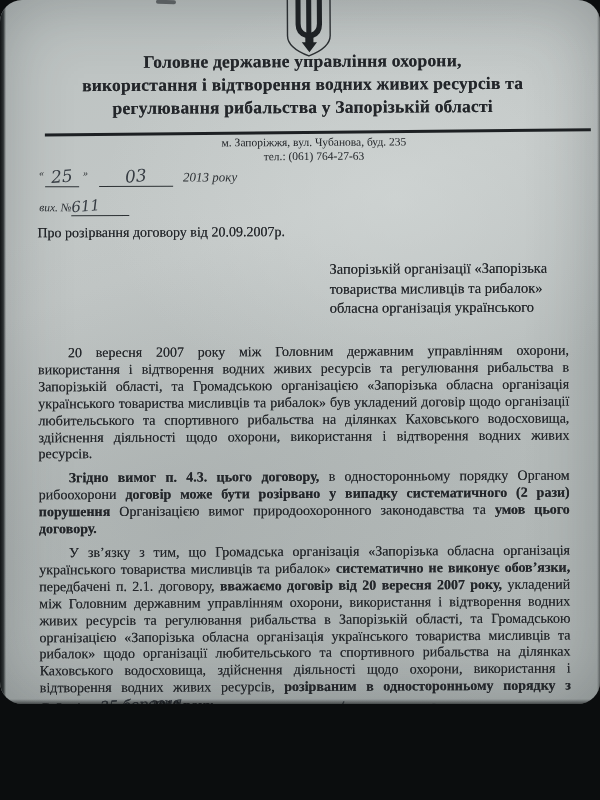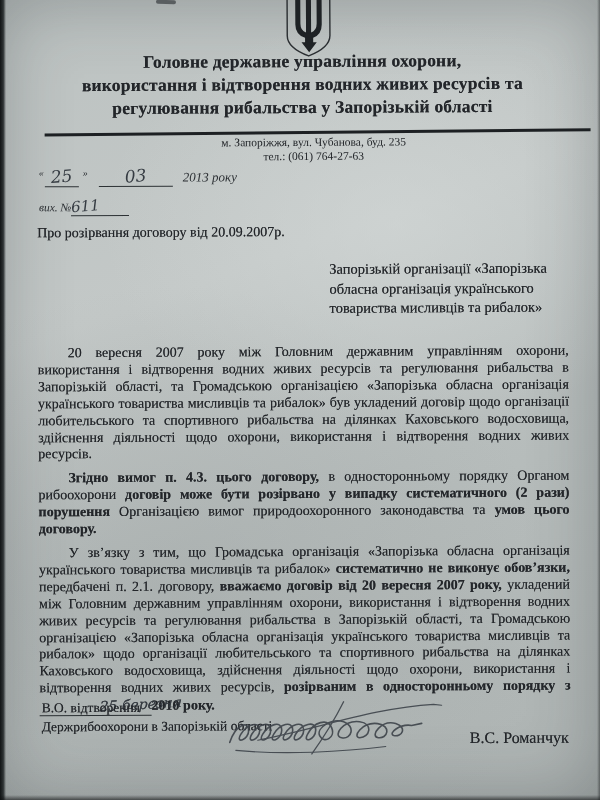--- a/index.html
+++ b/index.html
@@ -1,24 +1,25 @@
 <!DOCTYPE html>
 <html><head>
 <meta charset="utf-8">
 <style>
   html,body{margin:0;padding:0;background:#0b0d0e;}
   .photo{
-    position:relative;width:600px;height:800px;overflow:hidden;
+    position:relative;width:600px;height:704px;overflow:hidden;
     font-family:"Liberation Serif","DejaVu Serif",serif;
     background:
       radial-gradient(ellipse 420px 300px at 66% 28%, rgba(214,219,218,.55), rgba(214,219,218,0) 70%),
       radial-gradient(ellipse 500px 420px at 30% 75%, rgba(150,156,156,.35), rgba(150,156,156,0) 75%),
       linear-gradient(160deg,#bcc2c1 0%,#c3c8c7 35%,#b7bdbc 60%,#adb3b2 100%);
     box-shadow:inset 0 0 70px rgba(38,43,46,.30);
     color:#23262a;
+    border-radius:22px;
   }
   .edge-left{position:absolute;left:0;top:0;width:6px;height:100%;
     background:linear-gradient(90deg,#111415 0%,#2e3334 55%,rgba(46,51,52,0) 100%);z-index:5;}
   .edge-bottom{position:absolute;left:0;bottom:0;width:100%;height:5px;
     background:linear-gradient(0deg,rgba(14,16,17,.6),rgba(14,16,17,0));z-index:5;}
   .edge-right{position:absolute;right:0;top:0;width:3px;height:100%;
     background:linear-gradient(270deg,rgba(20,23,24,.45),rgba(20,23,24,0));z-index:5;}
   .smudge{position:absolute;background:#4b5052;border-radius:2px;opacity:.85;}
 
   .sheet{position:absolute;inset:0;transform:rotate(-0.3deg);}
@@ -98,22 +99,22 @@
     </div>
 
     <div class="outline">
       <span>вих. №</span><span class="u u-num"><span class="hw hw-num">611</span></span>
     </div>
 
     <div class="subject soft">Про розірвання договору від 20.09.2007р.</div>
 
     <div class="addressee soft">
       <div>Запорізькій організації «Запорізька</div>
+      <div>товариства мисливців та рибалок»</div>
       <div>обласна організація українського</div>
-      <div>товариства мисливців та рибалок»</div>
     </div>
 
     <div class="bodytext soft">
       <p>20 вересня 2007 року між Головним державним управлінням охорони, використання і відтворення водних живих ресурсів та регулювання рибальства в Запорізькій області, та Громадською організацією «Запорізька обласна організація українського товариства мисливців та рибалок» був укладений договір щодо організації любительського та спортивного рибальства на ділянках Каховського водосховища, здійснення діяльності щодо охорони, використання і відтворення водних живих ресурсів.</p>
       <p><span class="b">Згідно вимог п. 4.3. цього договору,</span><span> в односторонньому порядку Органом рибоохорони </span><span class="b">договір може бути розірвано у випадку систематичного (2 рази) порушення</span><span> Організацією вимог природоохоронного законодавства та </span><span class="b">умов цього договору.</span></p>
       <p><span>У зв’язку з тим, що Громадська організація «Запорізька обласна організація українського товариства мисливців та рибалок» </span><span class="b">систематично не виконує обов’язки,</span><span> передбачені п. 2.1. договору, </span><span class="b">вважаємо договір від 20 вересня 2007 року,</span><span> укладений між Головним державним управлінням охорони, використання і відтворення водних живих ресурсів та регулювання рибальства в Запорізькій області, та Громадською організацією «Запорізька обласна організація українського товариства мисливців та рибалок» щодо організації любительського та спортивного рибальства на ділянках Каховського водосховища, здійснення діяльності щодо охорони, використання і відтворення водних живих ресурсів, </span><span class="b">розірваним в односторонньому порядку з</span><span class="hw-inline"><span class="hw">25 березня</span></span><span class="b">2010 року.</span></p>
     </div>
 
     <div class="sig soft">
       <div>В.О. відтворення</div>

